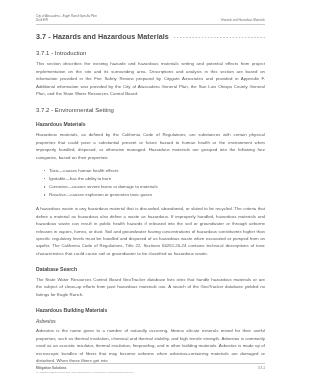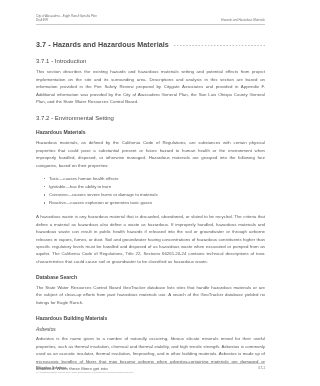--- a/index.html
+++ b/index.html
@@ -36,21 +36,21 @@
     border-bottom: 0.5px solid #c9c9c9;
   }
   .run-head-left { text-align: left; }
   .run-head-right { text-align: right; padding-top: 3.6px; }
   .run-head-left div { white-space: nowrap; }
 
   
   .h1-row {
     display: flex;
     align-items: baseline;
-    margin-top: 15px;
+    margin-top: 7px;
     margin-bottom: 0;
   }
   .h1 {
     font-size: 7.2px;
     font-weight: bold;
     color: #4a4a4a;
     white-space: nowrap;
     letter-spacing: 0.05px;
   }
   .leader {

